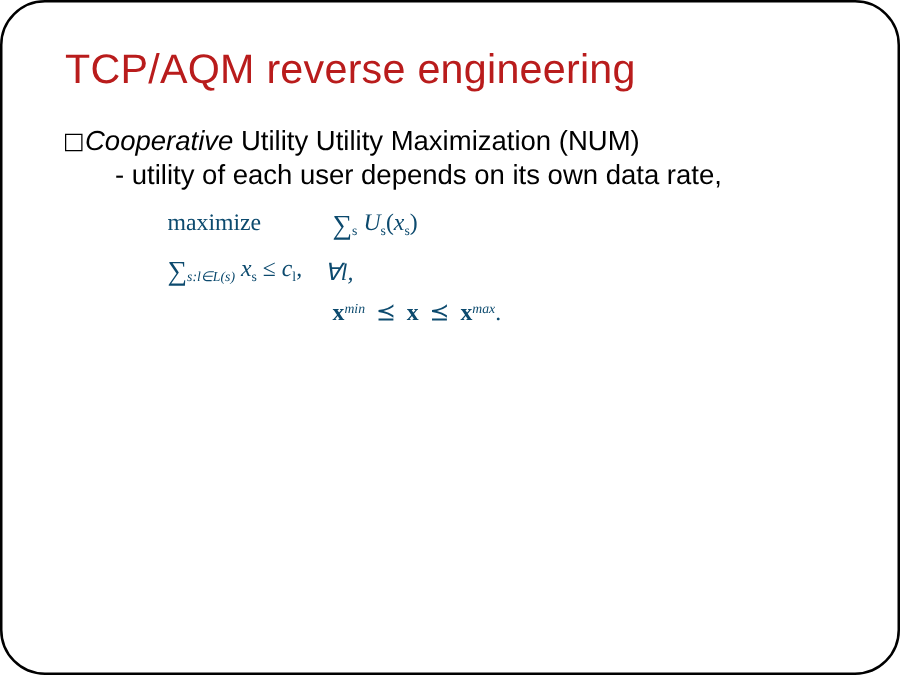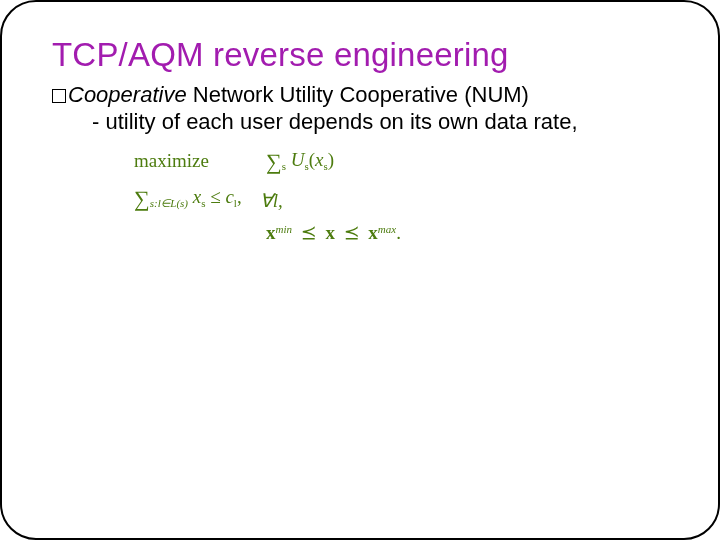--- a/index.html
+++ b/index.html
@@ -16,22 +16,22 @@
     width: 720px;
     height: 540px;
     padding: 28px 32px 20px 32px;
     border: 2px solid #000;
     border-radius: 36px;
     position: relative;
   }
   .title {
     font-size: 33px;
     font-weight: 400;
-    margin: 6px 0 8px 18px;
-    color: #a21caf;
+    margin: 6px 0 26px 18px;
+    color: #b91c1c;
     letter-spacing: 0.2px;
   }
   .body-block {
     margin-left: 18px;
     margin-right: 10px;
     font-size: 22px;
     line-height: 1.22;
   }
   .first-line {
     display: block;
@@ -48,21 +48,21 @@
   .coop { font-style: italic; }
   .sub {
     display: block;
     margin-left: 40px;
   }
   .math-wrap {
     margin-top: 8px;
     margin-left: 100px;
     font-family: "Times New Roman", Times, serif;
     font-size: 19px;
-    color: #4d7c0f;
+    color: #0c4a6e;
     line-height: 1.6;
   }
   .math-row {
     display: flex;
     align-items: center;
     gap: 22px;
     margin-bottom: 2px;
   }
   .math-label {
     width: 110px;
@@ -92,21 +92,21 @@
 </style>
 </head>
 <body>
 
 <div class="slide">
 
   <h1 class="title">TCP/AQM reverse engineering</h1>
 
   <div class="body-block">
     <span class="first-line">
-      <span class="bullet-box"></span><span class="coop">Cooperative</span><span> Network Utility Cooperative (NUM)</span>
+      <span class="bullet-box"></span><span class="coop">Cooperative</span><span> Utility Utility Maximization (NUM)</span>
     </span>
     <span class="sub">- utility of each user depends on its own data rate,</span>
   </div>
 
   <div class="math-wrap">
 
     <div class="math-row">
       <span class="math-label">maximize</span>
       <span class="math-right">
         <span>

